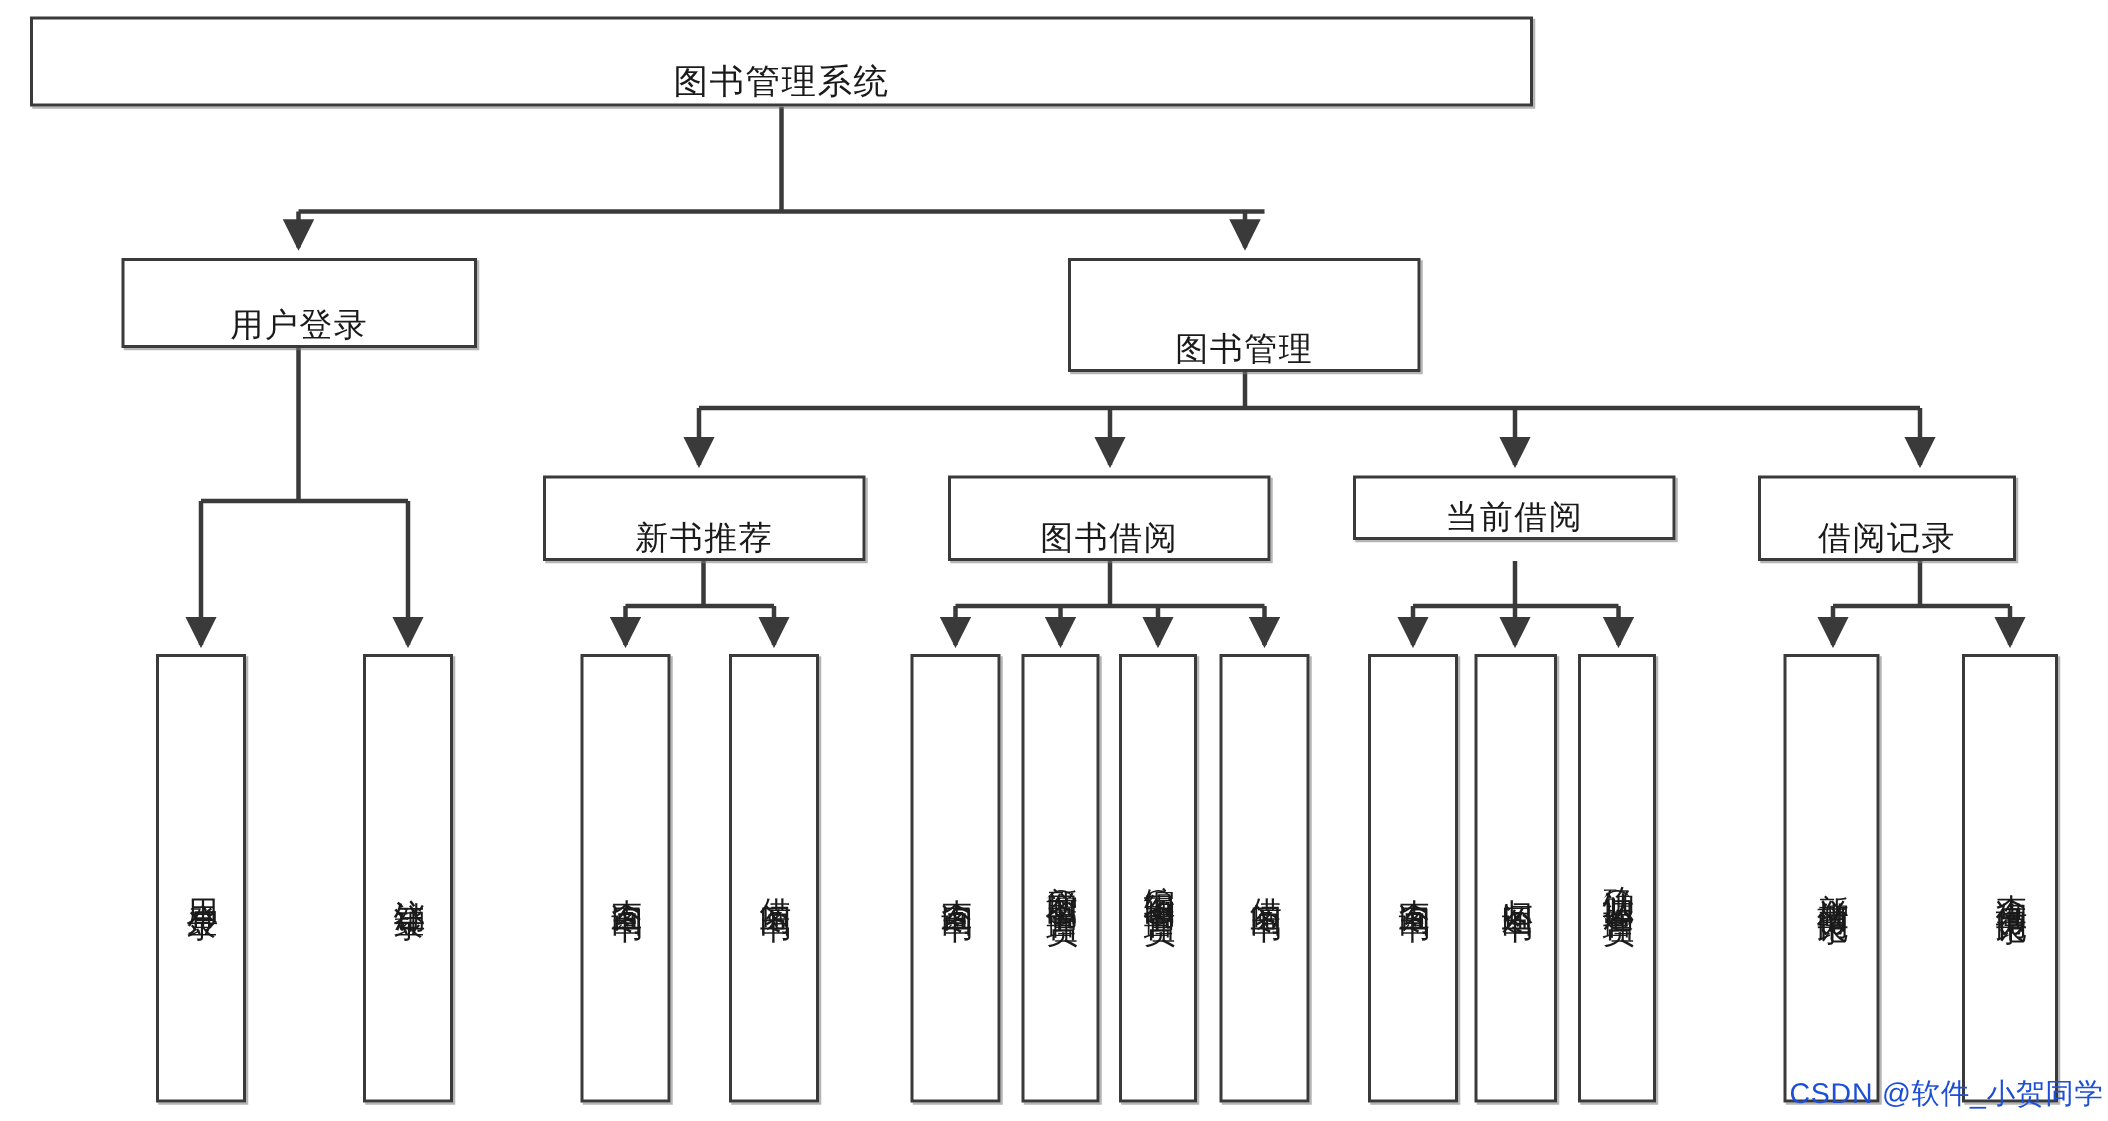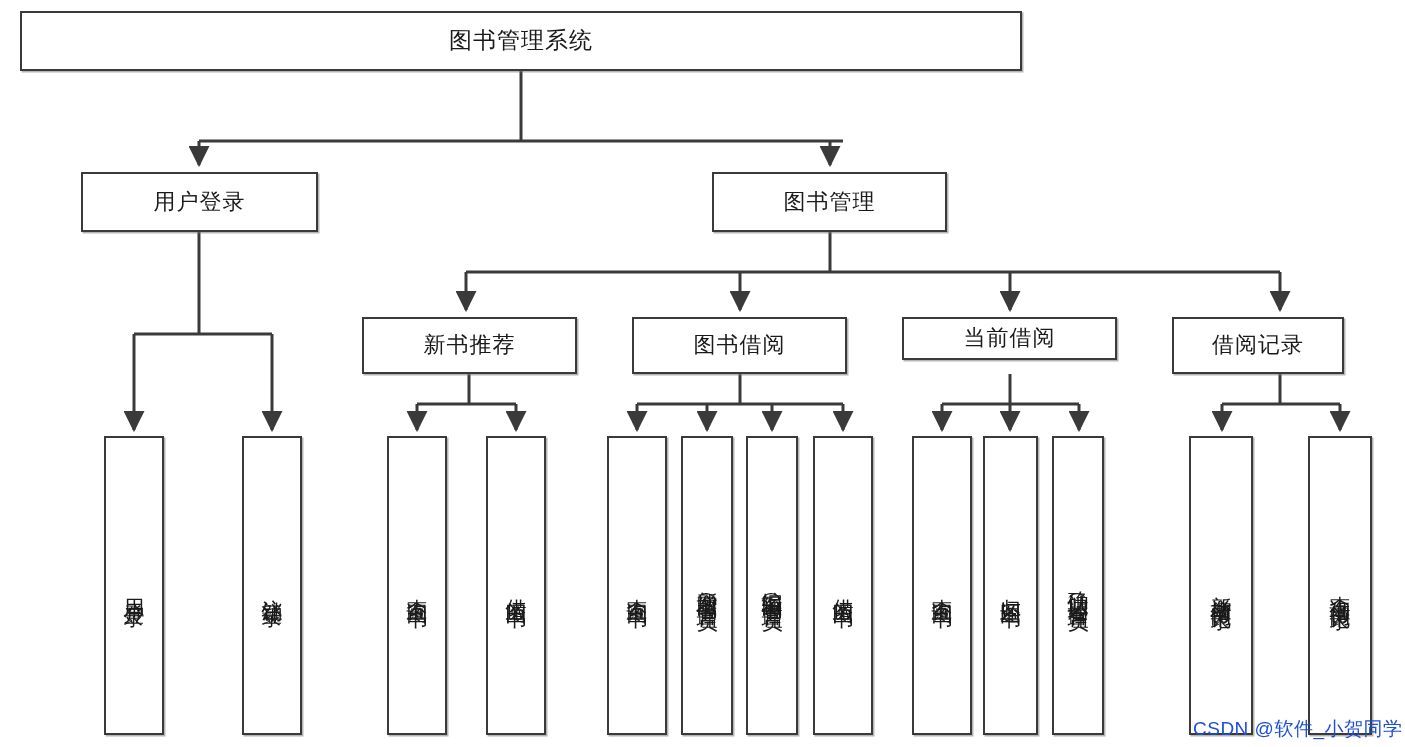--- a/index.html
+++ b/index.html
@@ -24,21 +24,21 @@
     width: 1405px;
     height: 747px;
     pointer-events: none;
   }
   .node {
     position: absolute;
     box-sizing: border-box;
     border: 2px solid #3a3a3a;
     background: #ffffff;
     display: flex;
-    align-items: center;
+    align-items: flex-end;
     justify-content: center;
     color: #1a1a1a;
     box-shadow: 1.5px 1.5px 0 rgba(120,120,120,0.55);
   }
   .node.h {
     font-size: 22px;
     letter-spacing: 1px;
     line-height: 1.2;
   }
   .node.root {
@@ -123,21 +123,21 @@
     </g>
   </svg>
 
   <div class="node h root" style="left:20px; top:11px; width:1002px; height:60px;">
     <span>图书管理系统</span>
   </div>
 
   <div class="node h" style="left:81px; top:172px; width:237px; height:60px;">
     <span>用户登录</span>
   </div>
-  <div class="node h" style="left:712px; top:172px; width:235px; height:60px;">
+  <div class="node h" style="left:712px; top:172px; width:235px; height:76px;">
     <span>图书管理</span>
   </div>
 
   <div class="node h" style="left:632px; top:317px; width:215px; height:57px;">
     <span>图书借阅</span>
   </div>
   <div class="node h" style="left:362px; top:317px; width:215px; height:57px;">
     <span>新书推荐</span>
   </div>
   <div class="node h" style="left:902px; top:317px; width:215px; height:43px;">

